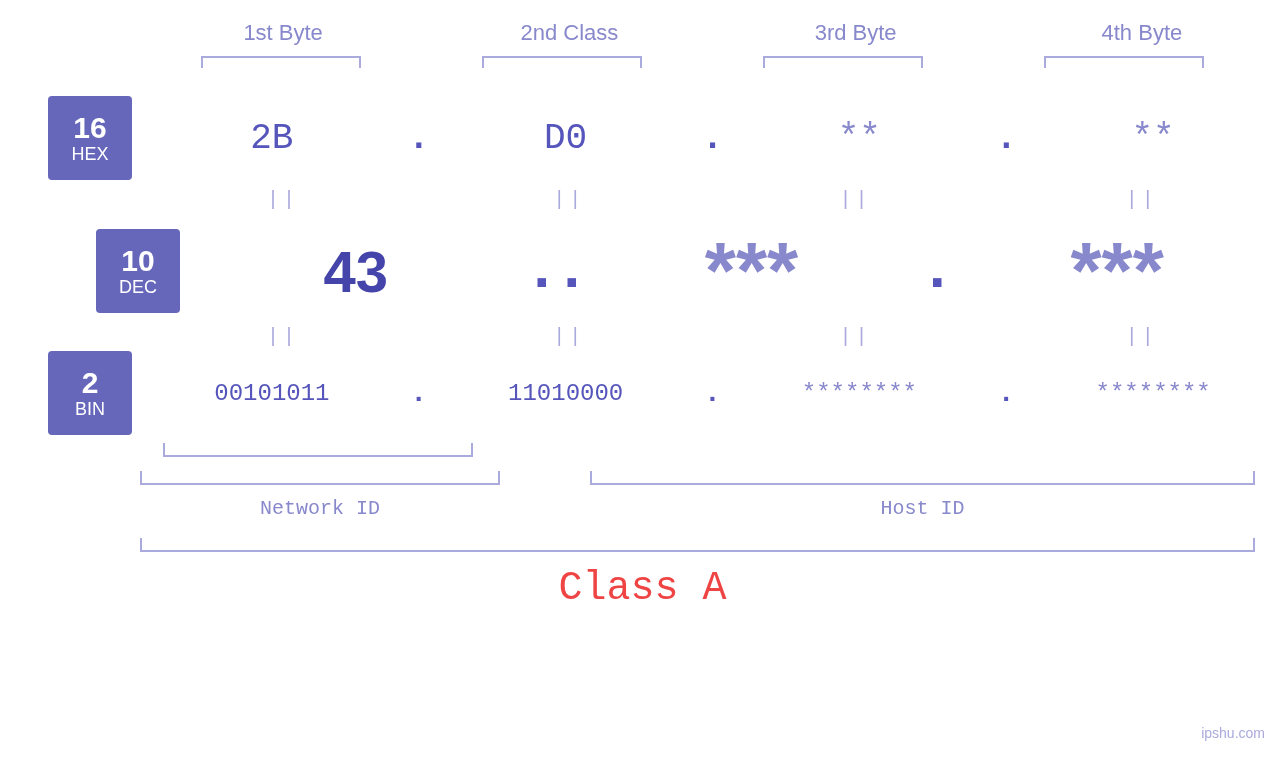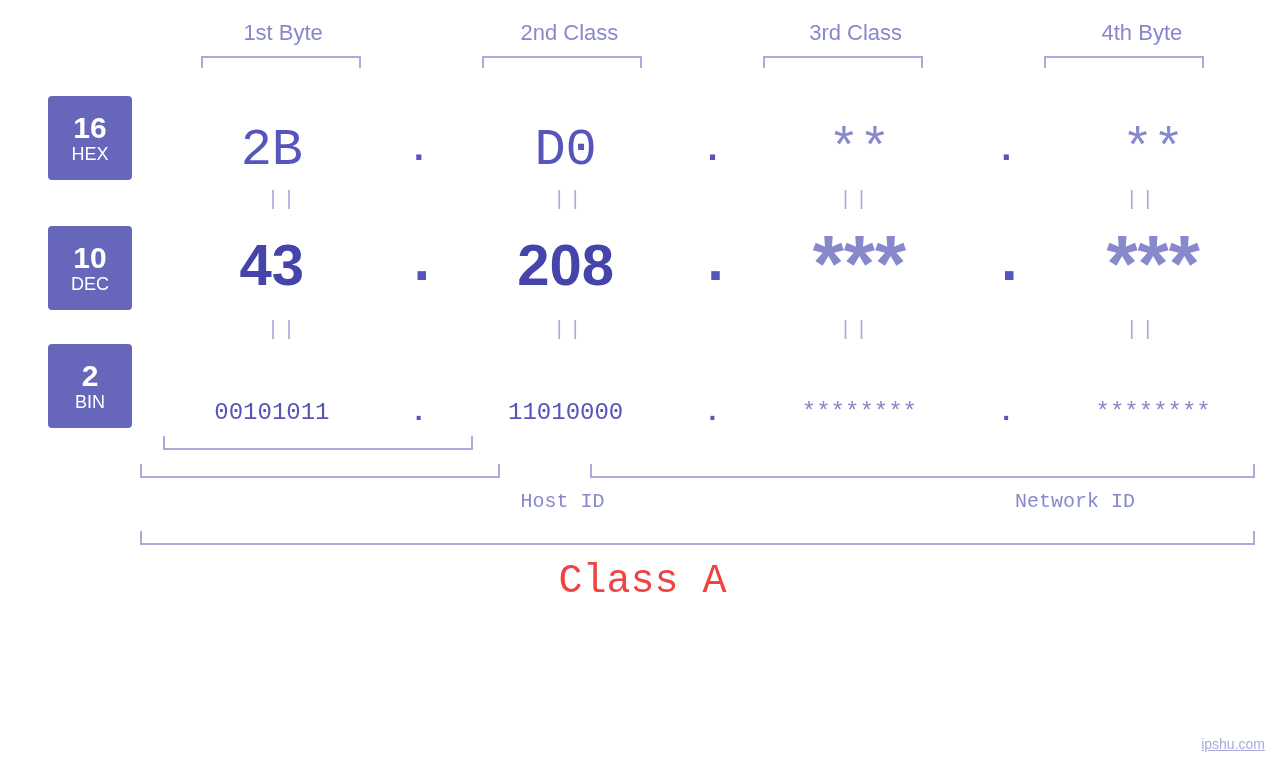--- a/index.html
+++ b/index.html
@@ -38,21 +38,21 @@
       color: #8888cc;
       font-size: 22px;
       font-family: Arial, sans-serif;
       font-weight: 400;
     }
 
     
     .data-row {
       display: flex;
       width: 100%;
-      align-items: flex-end;
+      align-items: center;
       margin-bottom: 0;
     }
 
     
     .badge {
       width: 84px;
       height: 84px;
       background: #6666bb;
       color: white;
       display: flex;
@@ -91,21 +91,21 @@
       position: relative;
     }
 
     .value-text {
       color: #5555bb;
       display: inline-block;
     }
 
     
     .hex-value {
-      font-size: 52px;
+      font-size: 36px;
       font-family: 'Courier New', monospace;
     }
 
     
     .dec-value {
       font-size: 58px;
       font-family: Arial, sans-serif;
       font-weight: bold;
       color: #4444aa;
     }
@@ -156,26 +156,25 @@
 
     .class-label {
       color: #ef4444;
       font-size: 40px;
       font-family: 'Courier New', monospace;
     }
 
     
     .footer {
       position: absolute;
-      bottom: 15px;
+      bottom: 26px;
       right: 20px;
       color: #aaaadd;
       font-size: 14px;
       font-family: Arial, sans-serif;
-      text-decoration: underline;
     }
 
     
     .masked {
       color: #8888cc;
     }
 
     
     .top-bracket-container {
       display: flex;
@@ -199,21 +198,21 @@
     }
   </style>
 </head>
 <body>
 
 <div class="container">
 
   <div class="header-row">
     <div class="byte-col">1st Byte</div>
     <div class="byte-col">2nd Class</div>
-    <div class="byte-col">3rd Class</div>
+    <div class="byte-col">3rd Byte</div>
     <div class="byte-col">4th Byte</div>
   </div>
 
   <div class="top-bracket-container">
     <div class="top-bracket-col">
       <div class="top-bracket-line"></div>
     </div>
     <div class="top-bracket-col">
       <div class="top-bracket-line"></div>
     </div>
@@ -249,33 +248,30 @@
     </div>
   </div>
 
   <div class="equals-row" style="margin-top:4px;">
     <div class="equals-col">||</div>
     <div class="equals-col">||</div>
     <div class="equals-col">||</div>
     <div class="equals-col">||</div>
   </div>
 
-  <div class="data-row" style="margin-top:4px;">
+  <div class="data-row" style="margin-top:11px;padding-left:48px;">
     <div class="badge">
       <span class="badge-num">10</span>
       <span class="badge-label">DEC</span>
     </div>
     <div class="values-area">
       <div class="byte-value-col">
         <span class="value-text dec-value">43</span>
       </div>
       <div class="dot-sep dot-dec">.</div>
-      <div class="byte-value-col">
-        <span class="value-text dec-value">208</span>
-      </div>
       <div class="dot-sep dot-dec">.</div>
       <div class="byte-value-col">
         <span class="value-text dec-value masked" style="font-size:80px;">***</span>
       </div>
       <div class="dot-sep dot-dec">.</div>
       <div class="byte-value-col">
         <span class="value-text dec-value masked" style="font-size:80px;">***</span>
       </div>
     </div>
   </div>
@@ -327,26 +323,26 @@
       
     </div>
   </div>
 
   <div style="display:flex; width:100%; padding-left:140px; padding-right:30px; height:20px; margin-top:8px; align-items:flex-start;">
     <div style="flex:0 0 360px; height:14px; border:2px solid #aaaadd; border-top:none;"></div>
     <div style="flex:1; height:14px; border:2px solid #aaaadd; border-top:none; margin-left:90px;"></div>
   </div>
 
   <div style="display:flex; width:100%; padding-left:140px; padding-right:30px; margin-top:6px;">
+    <div style="flex:0 0 360px; text-align:center;">
+      <span style="color:#8888cc; font-size:20px; font-family:'Courier New',monospace;">Network ID</span>
+    </div>
     <div style="flex:1; text-align:center; margin-left:90px;">
       <span style="color:#8888cc; font-size:20px; font-family:'Courier New',monospace;">Host ID</span>
     </div>
-    <div style="flex:0 0 360px; text-align:center;">
-      <span style="color:#8888cc; font-size:20px; font-family:'Courier New',monospace;">Network ID</span>
-    </div>
   </div>
 
   <div style="display:flex; width:100%; padding-left:140px; padding-right:30px; height:20px; margin-top:18px;">
     <div style="flex:1; height:14px; border:2px solid #aaaadd; border-top:none;"></div>
   </div>
 
   <div class="class-row" style="margin-top:8px;">
     <span class="class-label">Class A</span>
   </div>
 

